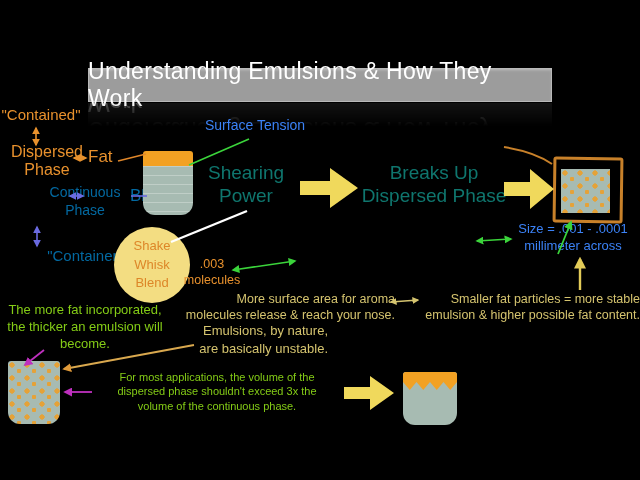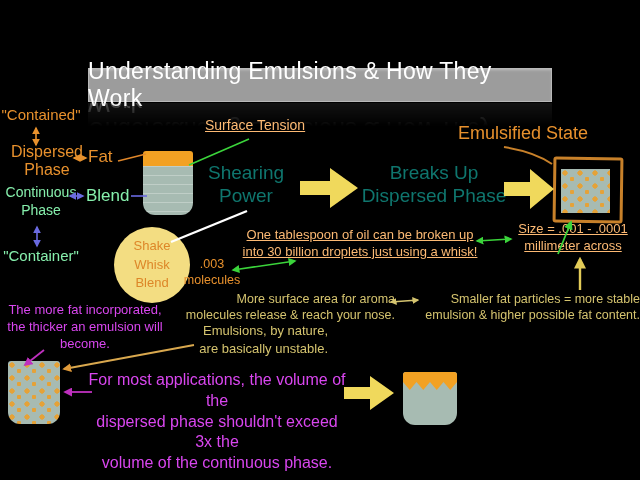--- a/index.html
+++ b/index.html
@@ -23,24 +23,24 @@
     transform:scaleY(-1); color:rgba(255,255,255,.30);
     background:rgba(130,130,130,.16);
     font-size:23px; letter-spacing:.3px;
     display:flex; align-items:center; justify-content:center;
     -webkit-mask-image:linear-gradient(to bottom, transparent 10%, rgba(0,0,0,.85));
     mask-image:linear-gradient(to bottom, transparent 10%, rgba(0,0,0,.85));
   }
 
   
   .orange { color:#e8912d; }
-  .blue   { color:#86efac; }
-  .green  { color:#fdba74;text-decoration:underline; }
+  .blue   { color:#0369a1;padding-left:44px; }
+  .green  { color:#3b82f6; }
   .khaki  { color:#d5c46f;text-align:right; }
-  .mag    { color:#d946ef; }
+  .mag    { color:#84cc16; }
   .white  { color:#0f766e; }
 
   
   .contained  { left:0px;  top:106px; width:82px; font-size:15px; }
   .dispersed  { left:2px;  top:143px; width:90px; font-size:16px; line-height:1.15; }
   .fat        { left:88px; top:147px; font-size:17px; }
   .continuous { left:0px;  top:183px; width:82px; font-size:14px; line-height:1.3; }
   .water      { left:86px; top:186px; font-size:17px; }
   .containerL { left:0px;  top:247px; width:82px; font-size:15px; }
 
@@ -89,21 +89,21 @@
 
   
   .dropsize  { left:172px; top:256px; width:80px;  font-size:12.5px; line-height:1.3; }
   .tablespoon{ left:238px; top:227px; width:244px; font-size:13px; line-height:1.3; }
   .tablespoon .u { text-decoration:underline; }
   .sizerange { left:510px; top:221px; width:126px; font-size:13px; line-height:1.3; }
   .aroma     { left:183px; top:291px; width:212px; font-size:12.5px; line-height:1.3; }
   .smaller   { left:412px; top:291px; width:228px; font-size:12.5px; line-height:1.3; }
   .unstable  { left:182px; top:322px; width:146px; font-size:13px;   line-height:1.35; }
   .thicker   { left:0px;   top:302px; width:170px; font-size:13px;   line-height:1.3; }
-  .volume    { left:86px;  top:370px; width:262px; font-size:16px;   line-height:1.3; }
+  .volume    { left:86px;  top:370px; width:262px; font-size:11px;   line-height:1.3; }
 
   svg.overlay { position:absolute; left:0; top:0; pointer-events:none; }
 </style>
 </head>
 <body>
 
 <div class="stage">
 
   <div class="abs title">Understanding Emulsions &amp; How They Work</div>
   <div class="abs title-reflect">Understanding Emulsions &amp; How They Work</div>
@@ -115,21 +115,20 @@
   <div class="abs ctr ml blue continuous">Continuous
 Phase</div>
   <div class="abs blue water">Blend</div>
   <div class="abs ctr blue containerL">"Container"</div>
 
   <div class="abs green surface-tension">Surface Tension</div>
   <div class="abs ctr ml white shearing">Shearing
 Power</div>
   <div class="abs ctr ml white breaksup">Breaks Up
 Dispersed Phase</div>
-  <div class="abs orange emulstate">Emulsified State</div>
 
   <div class="abs beaker beaker-left">
     <div class="fat-band"></div>
     <div class="water-body"></div>
   </div>
 
   <div class="abs emuls-frame"></div>
   <div class="abs droplets emuls-fill"></div>
 
   <div class="abs beaker droplets beaker-bl"></div>
@@ -140,24 +139,20 @@
 
   <div class="abs whisk">
     <span>Shake</span>
     <span>Whisk</span>
     <span>Blend</span>
   </div>
 
   <div class="abs ctr ml orange dropsize">.003
 molecules</div>
 
-  <div class="abs ctr green tablespoon">
-    <div>One tablespoon of oil can be broken up</div>
-    <div><span>into </span><span class="u">30 billion droplets</span><span> just using a whisk!</span></div>
-  </div>
 
   <div class="abs ctr ml green sizerange">Size = .001 - .0001
 millimeter across</div>
   <div class="abs ctr ml khaki aroma">More surface area for aroma
 molecules release &amp; reach your nose.</div>
   <div class="abs ctr ml khaki smaller">Smaller fat particles = more stable
 emulsion &amp; higher possible fat content.</div>
   <div class="abs ctr ml khaki unstable">Emulsions, by nature,
 are basically unstable.</div>
   <div class="abs ctr ml mag thicker">The more fat incorporated,

